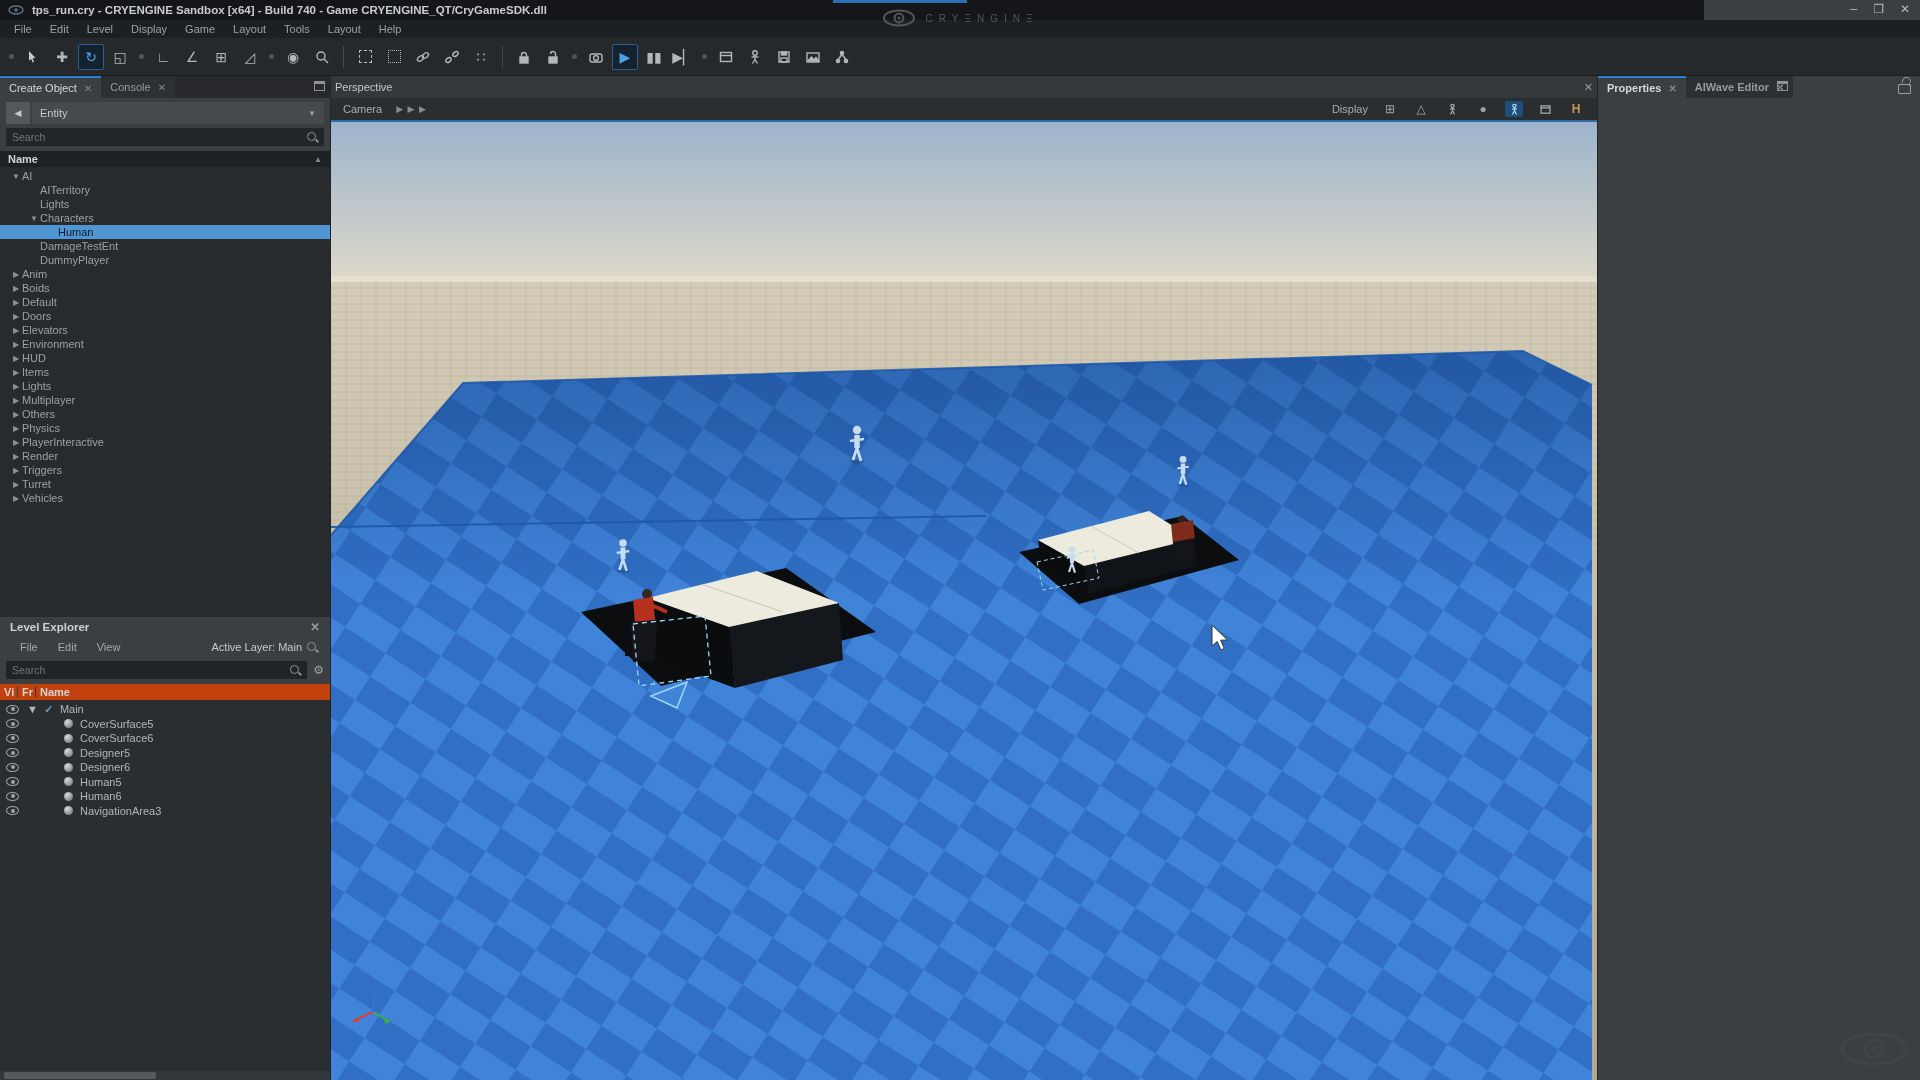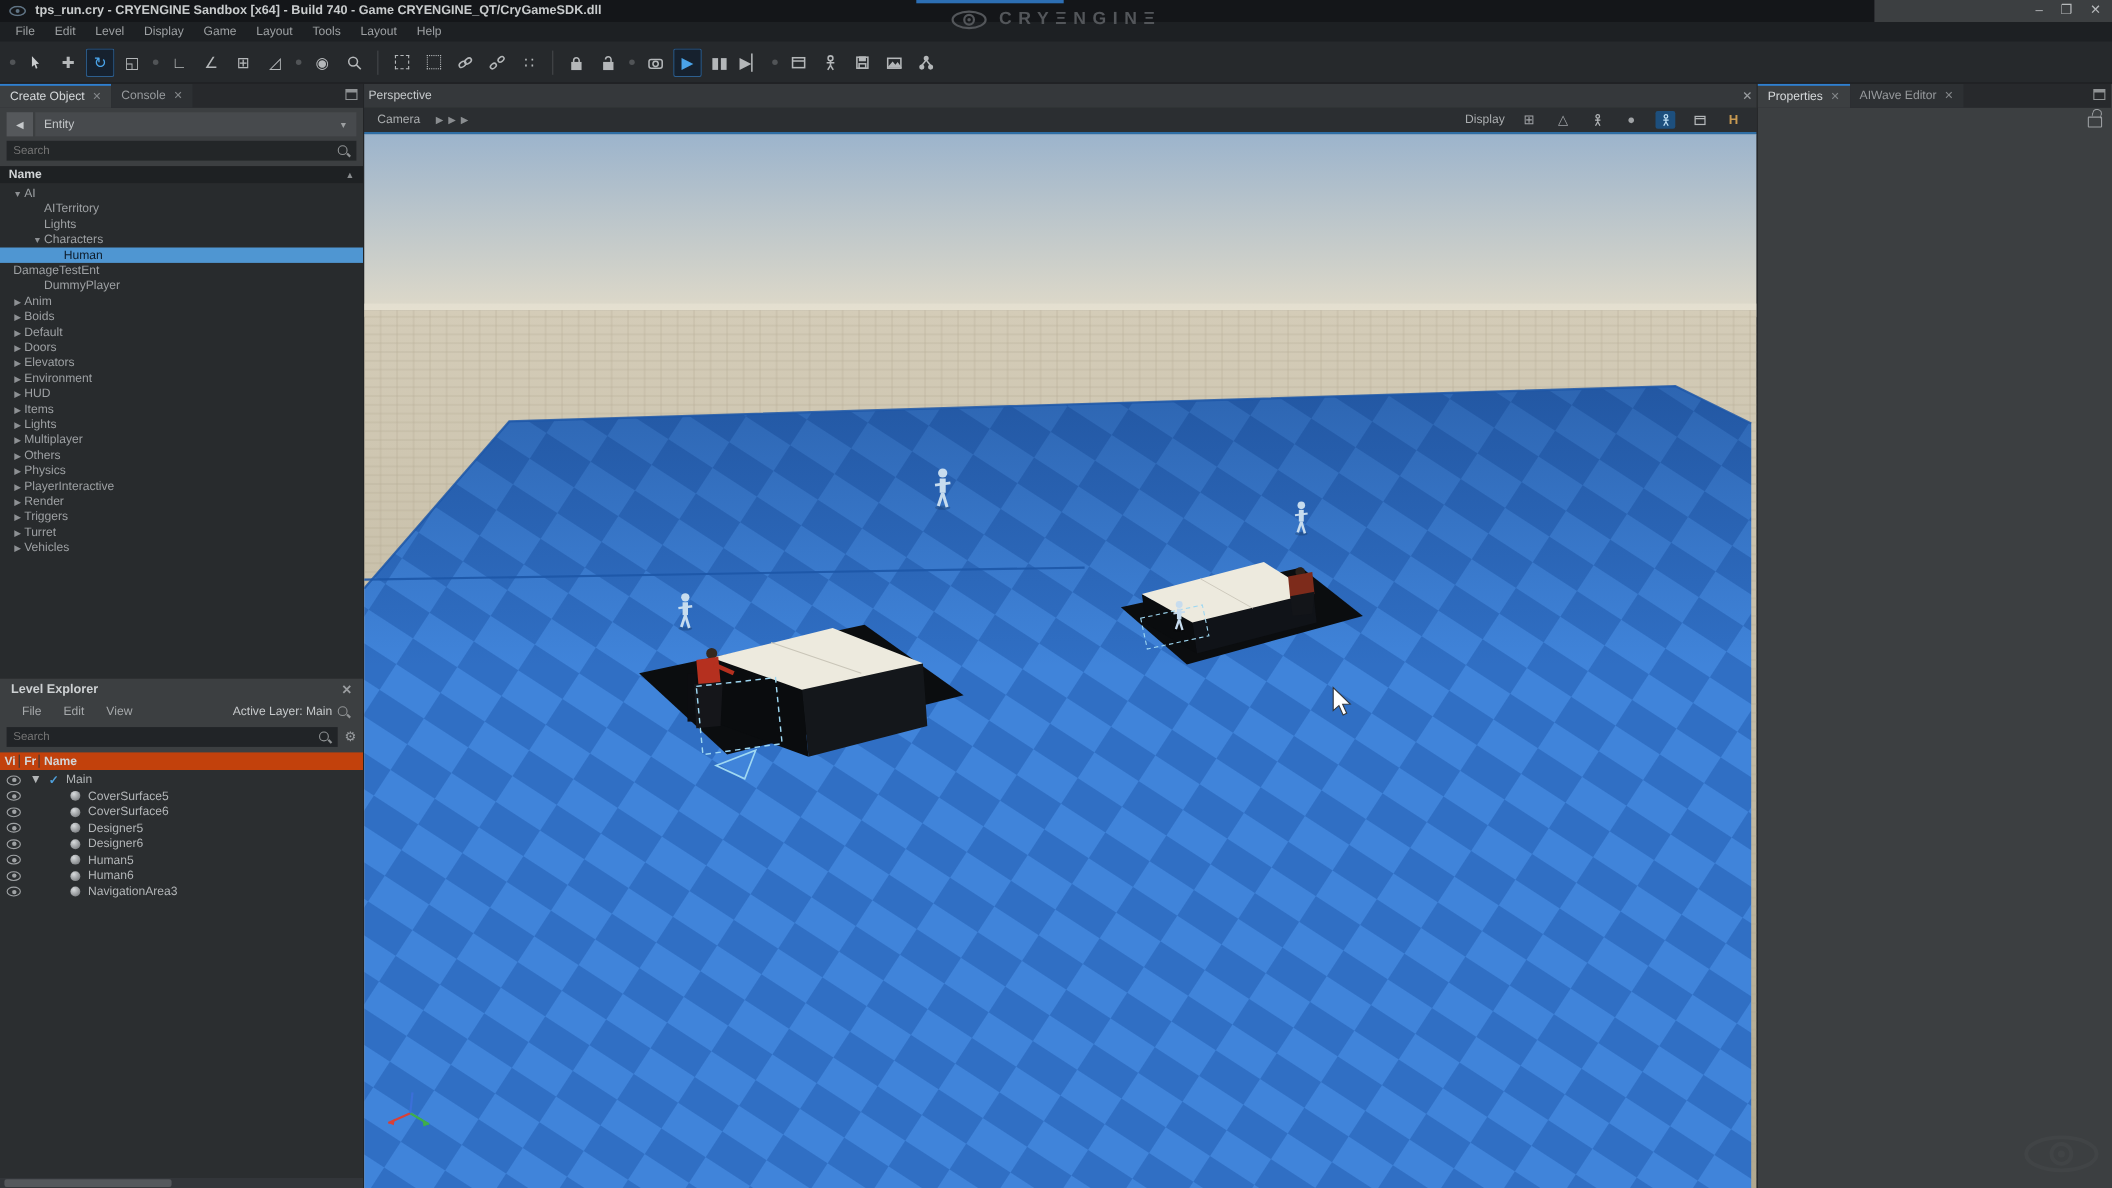--- a/index.html
+++ b/index.html
@@ -12,42 +12,42 @@
   .titlebar .title { color:#c9cccd; font-weight:bold; font-size:11.5px; white-space:nowrap; }
   .win-btns { position:absolute; right:10px; top:2px; display:flex; gap:16px; color:#b7babc; font-size:12px; }
   .win-btns span { cursor:default; }
   .accent-sliver { position:absolute; left:833px; top:0; width:134px; height:3px; background:#2d6fb4; z-index:40; }
 
   .menubar { position:absolute; left:0; top:20px; width:1920px; height:18px; background:#1d2023;
     display:flex; align-items:center; gap:2px; padding:0 6px; z-index:29; }
   .menubar .mi { padding:1px 8px; color:#9da0a3; }
   .brand { position:absolute; left:0; right:0; top:4px; height:28px; display:flex; align-items:center;
     justify-content:center; gap:10px; z-index:31; pointer-events:none; }
-  .brand .btxt { color:#53565a; font-size:16px; letter-spacing:6px; font-weight:bold; }
+  .brand .btxt { color:#53565a; font-size:10px; letter-spacing:6px; font-weight:normal; }
   .tb-search { position:absolute; right:34px; top:21px; width:200px; height:15px; background:#2a2d30;
     display:flex; align-items:center; padding:0 4px; }
   .tb-search input { flex:1; background:transparent; border:0; outline:0; color:#8e9194; font-size:10.5px; font-family:inherit; }
   .err-badge { position:absolute; right:8px; top:20px; width:18px; height:16px; background:#b5342a; border-radius:2px;
     color:#fff; font-weight:bold; text-align:center; line-height:16px; }
 
   .toolbar { position:absolute; left:0; top:38px; width:1920px; height:38px; background:#26292c;
     display:flex; align-items:center; padding:0 6px; gap:3px; border-bottom:1px solid #1b1d1f; z-index:28; }
   .tb-i { width:26px; height:26px; display:flex; align-items:center; justify-content:center; color:#b4b7b9;
     font-size:14px; border-radius:2px; }
   .tb-i svg { display:block; }
   .tb-i.active { background:#16212e; color:#4aa3e8; box-shadow:inset 0 0 0 1px #2d5f8f; }
   .tb-sep { width:1px; height:22px; background:#45484b; margin:0 5px; }
   .tb-dot { width:5px; height:5px; border-radius:50%; background:#515457; margin:0 3px; }
   .dashed-sq { width:13px; height:13px; border:1px dashed #b4b7b9; }
 
   
   .main { position:absolute; left:0; top:76px; width:1920px; height:1004px; display:flex; }
   .col-left { width:331px; display:flex; flex-direction:column; background:#3c3f41; border-right:1px solid #222426; }
   .col-center { width:1266px; display:flex; flex-direction:column; background:#2b2e31; }
-  .col-right { width:322px; display:flex; flex-direction:column; background:#3c3f41; border-left:1px solid #222426; }
+  .col-right { width:322px; display:flex; flex-direction:row; background:#3c3f41; border-left:1px solid #222426;font-weight:bold; }
 
   .tabbar { height:22px; background:#27292c; display:flex; align-items:flex-end; position:relative; }
   .tab { height:22px; display:flex; align-items:center; gap:7px; padding:0 9px; color:#979a9d; background:#2d3033; }
   .tab .x { color:#84878a; font-size:10px; }
   .tab.active { background:#3c3f41; color:#d6d9db; border-top:2px solid #2f7fd0; }
   .float-btn { position:absolute; right:5px; top:5px; width:11px; height:10px; border:1px solid #8f9294;
     border-top-width:3px; }
 
   
   .co-panel { height:541px; display:flex; flex-direction:column; }
@@ -304,21 +304,21 @@
             <span>Lights</span>
           </div>
           <div class="trow" style="padding-left: 28px;">
             <span class="arr">▼</span>
             <span>Characters</span>
           </div>
           <div class="trow sel" style="padding-left: 46px;">
             <span class="arr" style="color: rgb(13, 27, 41);"></span>
             <span>Human</span>
           </div>
-          <div class="trow" style="">
+          <div class="trow" style="padding-left: 28px;">
             <span class="arr"></span>
             <span>DamageTestEnt</span>
           </div>
           <div class="trow" style="padding-left: 28px;">
             <span class="arr"></span>
             <span>DummyPlayer</span>
           </div>
           <div class="trow" style="padding-left: 10px;">
             <span class="arr">▶</span>
             <span>Anim</span>

